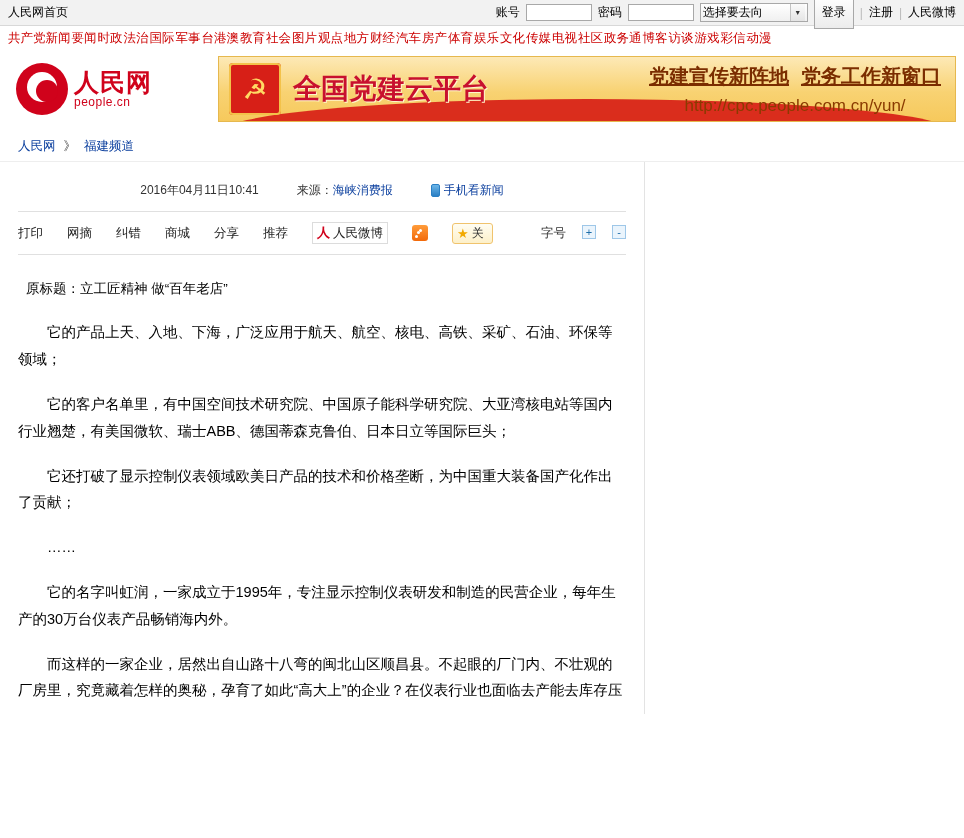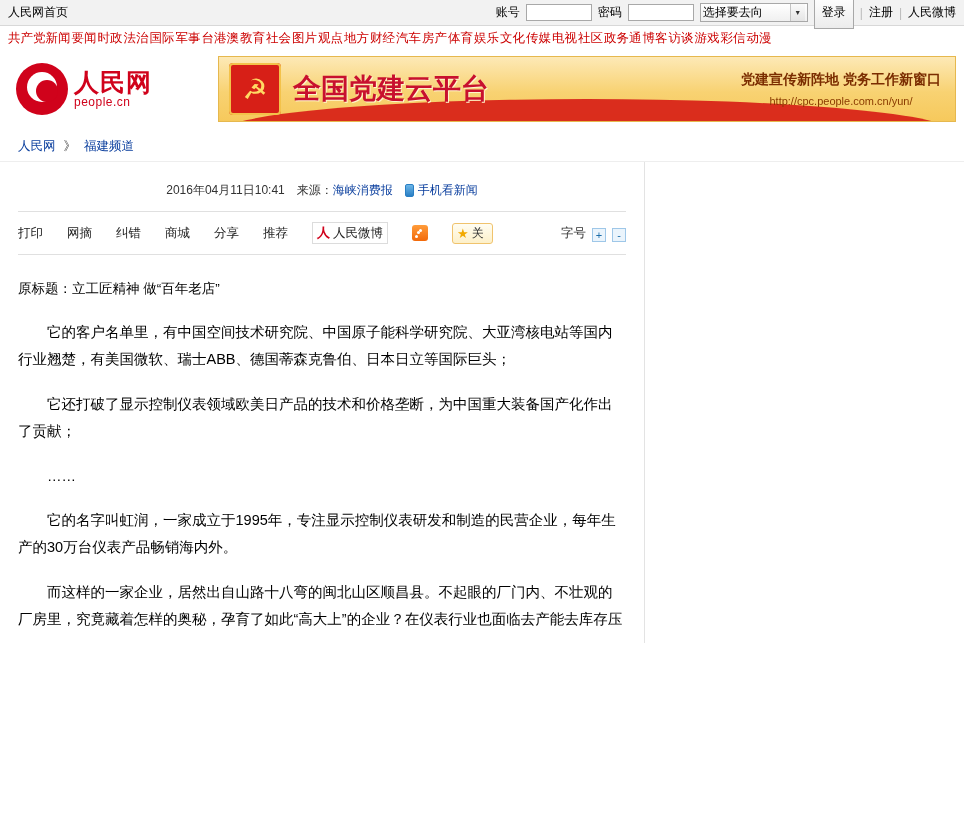--- a/index.html
+++ b/index.html
@@ -156,29 +156,30 @@
     white-space: nowrap;
   }
   .ad .rightcol {
     z-index: 2;
     margin-left: auto;
     margin-right: 14px;
     text-align: center;
     display: flex; flex-direction: column; align-items: center;
   }
   .ad .rightcol .lines {
-    display: flex; gap: 4px;
+    display: flex; gap: 12px;
     color: #7b2d00;
-    font-size: 14px; font-weight: bold;
+    font-size: 20px; font-weight: bold;
     font-family: "Liberation Serif", serif;
+    text-decoration: underline;
   }
   .ad .rightcol .url {
     margin-top: 6px;
     color: #8a3b00;
-    font-size: 11px;
+    font-size: 17px;
   }
 
   
   .crumb {
     padding: 8px 8px 6px 18px;
     font-size: 12.5px;
     color: #00c;
     border-bottom: 1px solid #eee;
     display: flex; align-items: center; gap: 8px;
   }
@@ -202,21 +203,21 @@
     line-height: 1.4;
     font-family: "Liberation Sans", sans-serif;
   }
   .meta {
     margin: 20px 0 0 0;
     font-size: 12px;
     color: #333;
     display: flex;
     align-items: center;
     justify-content: center;
-    gap: 12px;
+    gap: 38px;
     padding-bottom: 12px;
     border-bottom: 1px solid #e0e0e0;
   }
   .meta .src a { color: #0b3f9e; text-decoration: none; }
   .meta .mobile { display: flex; align-items: center; gap: 4px; color: #0b3f9e; }
   .meta .mobile .phone {
     width: 9px; height: 13px;
     border: 1px solid #2a7fc4;
     border-radius: 2px;
     background: linear-gradient(#6cb6e8, #2a7fc4);
@@ -259,34 +260,34 @@
   .favbtn {
     display: flex; align-items: center; gap: 3px;
     border: 1px solid #f0c36d;
     background: linear-gradient(#fffdf2, #fdf0c9);
     border-radius: 3px;
     padding: 1px 8px 1px 4px;
     font-size: 12px;
     color: #333;
   }
   .favbtn .star { color: #f2a900; font-size: 13px; }
-  .fontsize { margin-left: auto; display: flex; align-items: flex-end; gap: 6px; }
+  .fontsize { margin-left: auto; display: flex; align-items: flex-start; gap: 16px; }
   .fontsize .lbl { color: #333; }
   .sq {
     width: 14px; height: 14px;
     border: 1px solid #9ec7e8;
     background: #eaf4fc;
     color: #1b6ca8;
     font-size: 11px; line-height: 12px;
     text-align: center;
     display: inline-block;
   }
 
   .orig {
-    margin: 22px 0 0 0;
+    margin: 22px 0 0 8px;
     font-size: 13.5px;
     color: #000;
     line-height: 1.8;
   }
   .body p {
     margin: 18px 0 0 0;
     font-size: 14.5px;
     line-height: 1.85;
     color: #000;
     text-indent: 2em;
@@ -411,20 +412,21 @@
       <span class="fontsize">
         <span class="lbl">字号</span>
         <span class="sq">+</span>
         <span class="sq">-</span>
       </span>
     </div>
 
     <div class="orig">原标题：立工匠精神 做“百年老店”</div>
 
     <div class="body">
+      <p>它的产品上天、入地、下海，广泛应用于航天、航空、核电、高铁、采矿、石油、环保等领域；</p>
       <p>它的客户名单里，有中国空间技术研究院、中国原子能科学研究院、大亚湾核电站等国内行业翘楚，有美国微软、瑞士ABB、德国蒂森克鲁伯、日本日立等国际巨头；</p>
       <p>它还打破了显示控制仪表领域欧美日产品的技术和价格垄断，为中国重大装备国产化作出了贡献；</p>
       <p>……</p>
       <p>它的名字叫虹润，一家成立于1995年，专注显示控制仪表研发和制造的民营企业，每年生产的30万台仪表产品畅销海内外。</p>
       <p>而这样的一家企业，居然出自山路十八弯的闽北山区顺昌县。不起眼的厂门内、不壮观的厂房里，究竟藏着怎样的奥秘，孕育了如此“高大上”的企业？在仪表行业也面临去产能去库存压</p>
     </div>
   </div>
   <div class="rightcolumn"></div>
 </div>
 

